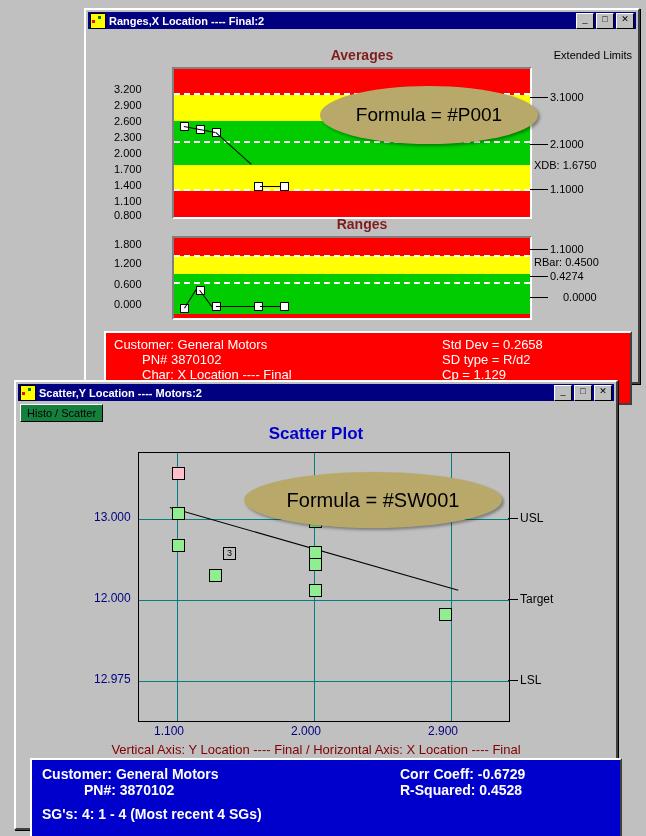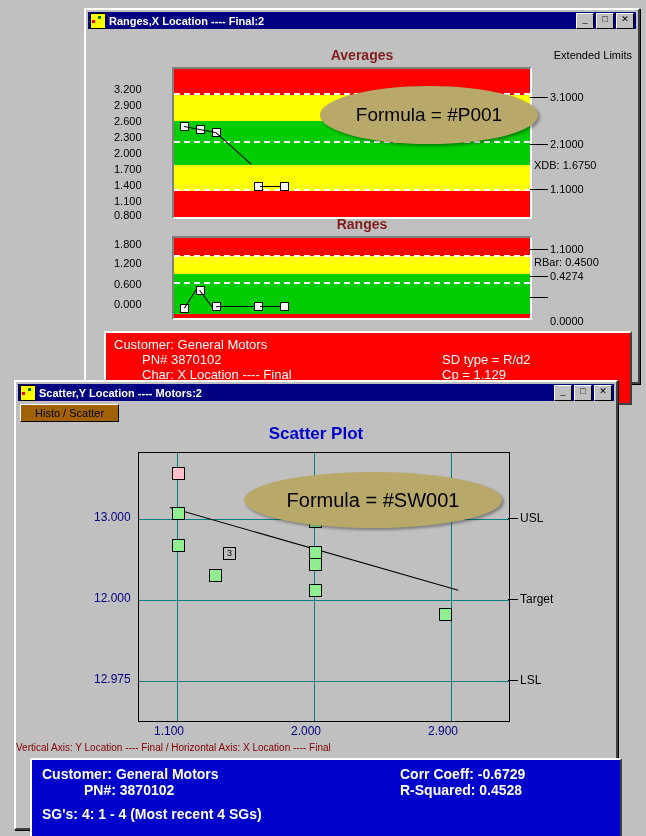--- a/index.html
+++ b/index.html
@@ -100,44 +100,44 @@
   }
   .redpanel .row{display:flex;}
   .redpanel .l{flex:1 1 auto;}
   .redpanel .r{width:180px;}
 
   
   #win2{left:14px;top:380px;width:600px;height:446px;}
   .toolbar{margin:3px 4px 0 4px;}
   .tbbtn{
     display:inline-block;
-    background:#a16207;
+    background:#15803d;
     border:1px solid;
     border-color:#ffffff #000000 #000000 #ffffff;
-    padding:2px 14px;font-size:11px;color:#000;
+    padding:2px 6px;font-size:11px;color:#000;
   }
   .sp-title{
     text-align:center;color:#0000cd;font-size:17px;font-weight:bold;margin-top:2px;
   }
   .sp-plot{
     position:absolute;
     background:#c0c0c0;
     border:1px solid #000;
   }
   .gl{position:absolute;background:#008080;}
   .sqpt{
     position:absolute;width:11px;height:11px;background:#90ee90;border:1px solid #000;
   }
   .sqpt.pink{background:#ffc0cb;}
   .sqpt.lbl{font-size:9px;text-align:center;line-height:10px;color:#000;background:#c0c0c0;}
   .trend{position:absolute;height:0;border-top:1px solid #000;transform-origin:0 0;}
   .ax-lab{position:absolute;color:#000080;font-size:12px;}
   .ax-right{position:absolute;color:#000;font-size:12px;}
   .axis-caption{
-    position:absolute;width:100%;color:#800000;font-size:10px;
+    position:absolute;width:100%;text-align:center;color:#800000;font-size:13px;
   }
   .bluepanel{
     position:absolute;background:#0000cd;border:2px solid;
     border-color:#ffffff #404040 #404040 #ffffff;
     color:#ffffff;font-size:14px;font-weight:bold;
   }
   .bluepanel .row{display:flex;}
   .bluepanel .l{flex:1 1 auto;}
   .bluepanel .r{width:210px;}
 </style>
@@ -217,28 +217,29 @@
     </div>
 
     <div class="axis-lab" style="left:28px;top:207px;">1.800</div>
     <div class="axis-lab" style="left:28px;top:226px;">1.200</div>
     <div class="axis-lab" style="left:28px;top:247px;">0.600</div>
     <div class="axis-lab" style="left:28px;top:267px;">0.000</div>
 
     <div class="right-lab" style="left:464px;top:212px;">1.1000</div>
     <div class="right-lab" style="left:448px;top:225px;">RBar: 0.4500</div>
     <div class="right-lab" style="left:464px;top:239px;text-align:right;">0.4274</div>
-    <div class="right-lab" style="left:464px;top:260px;margin-top:24px;">0.0000</div>
+    <div class="right-lab" style="left:477px;top:260px;">0.0000</div>
     <div style="position:absolute;left:444px;top:218px;width:18px;height:1px;background:#000;"></div>
     <div style="position:absolute;left:444px;top:245px;width:18px;height:1px;background:#000;"></div>
     <div style="position:absolute;left:444px;top:266px;width:18px;height:1px;background:#000;"></div>
 
     <div class="redpanel" style="left:18px;top:300px;width:508px;height:62px;padding:4px 8px;">
       <div class="row">
         <div class="l">Customer:  General Motors</div>
+        <div class="r">Std Dev =  0.2658</div>
       </div>
       <div class="row" style="padding-left:28px;">
         <div class="l">PN#  3870102</div>
         <div class="r">SD type =  R/d2</div>
       </div>
       <div class="row" style="padding-left:28px;">
         <div class="l">Char: X Location ---- Final</div>
         <div class="r">Cp =  1.129</div>
       </div>
       <div class="row" style="padding-left:28px;">

